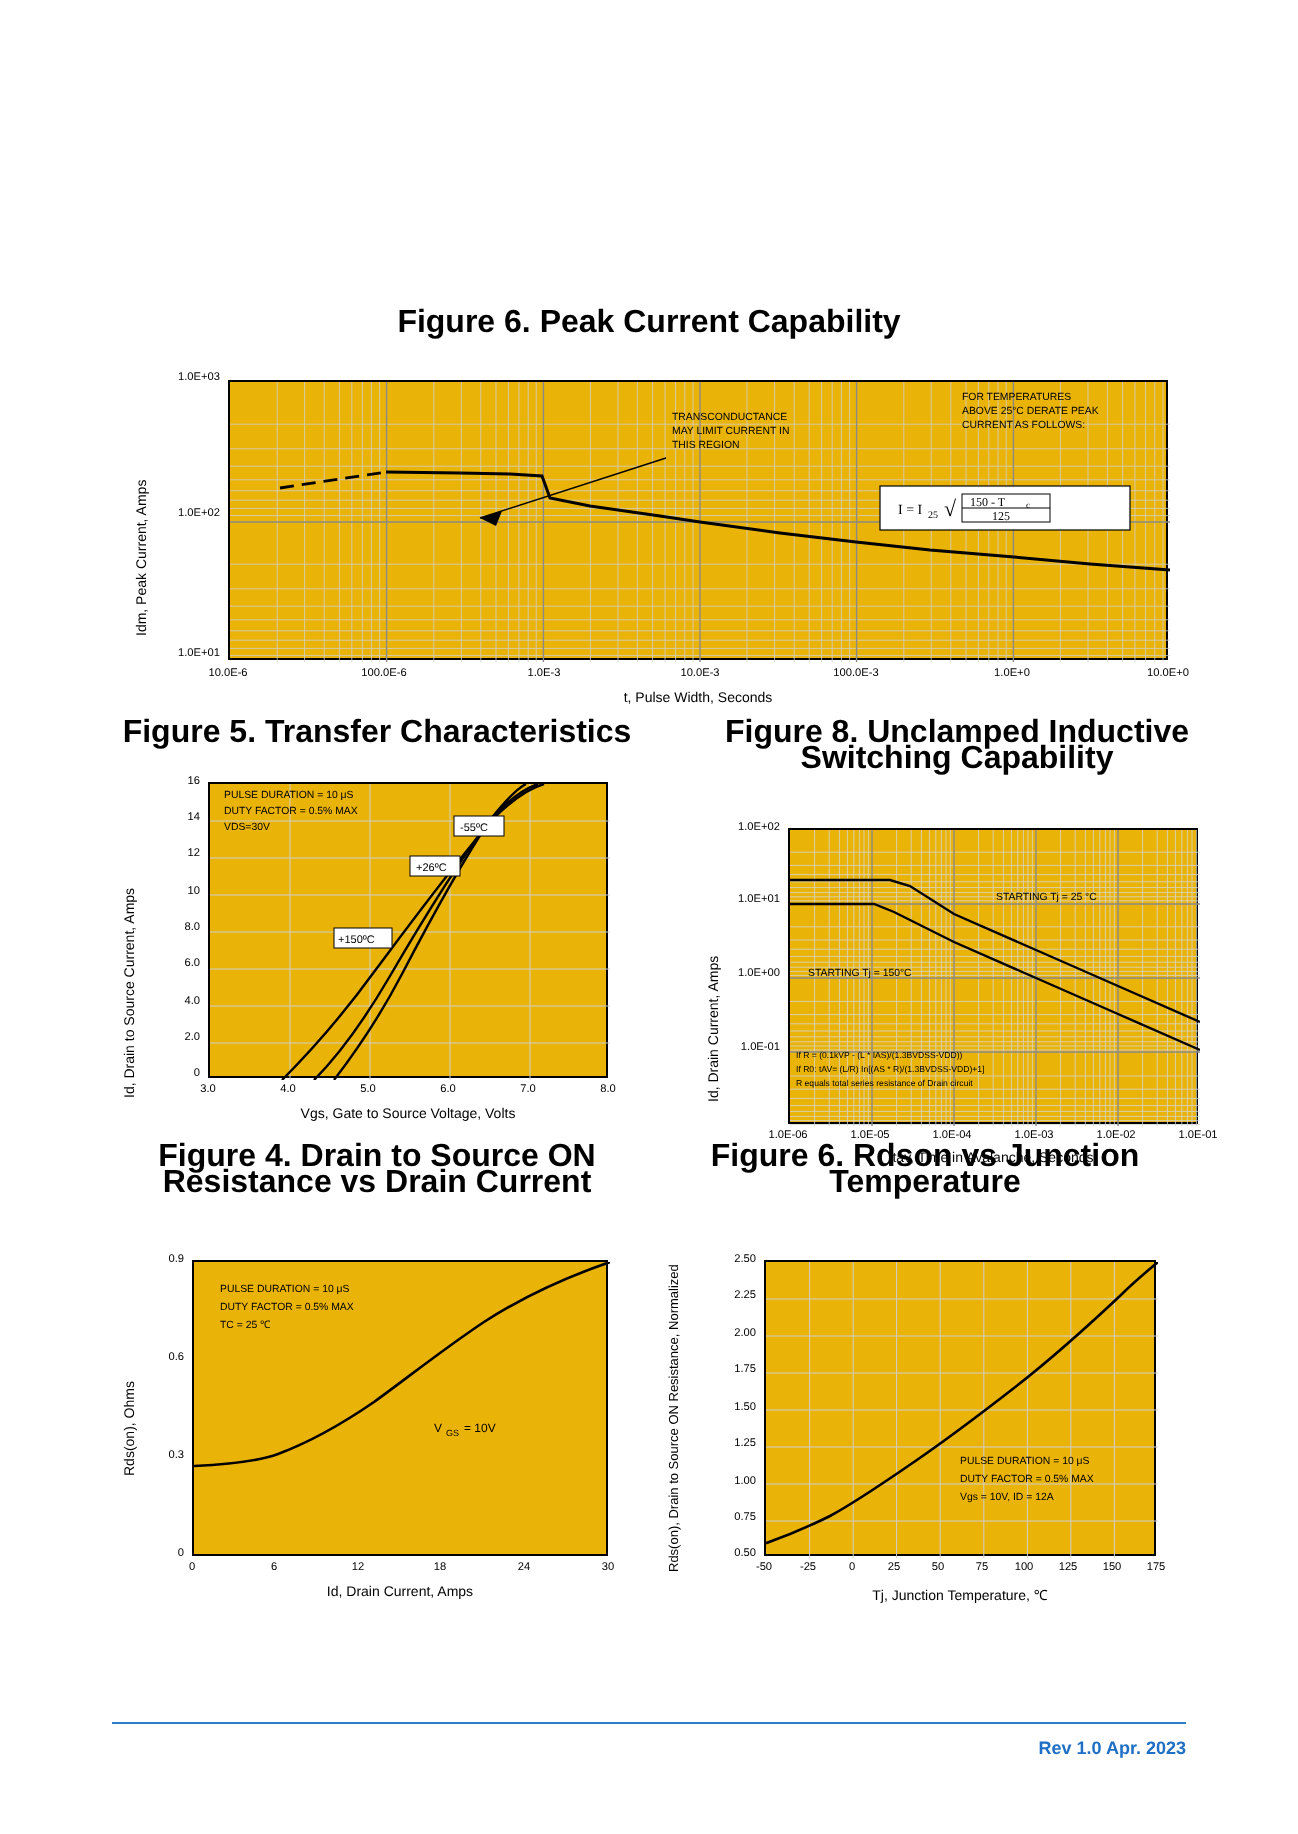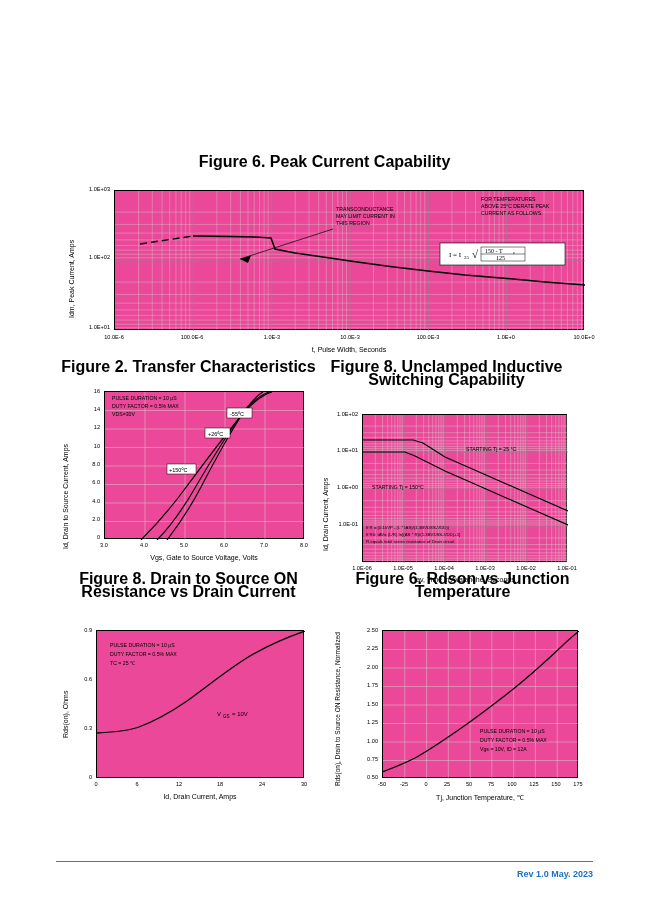--- a/index.html
+++ b/index.html
@@ -117,21 +117,21 @@
   .fig-title {
     text-align: center;
     font-size: 16px;
     font-weight: bold;
     line-height: 13px;
   }
   .chart-box {
     position: relative;
     box-sizing: border-box;
     border: 1px solid #000;
-    background: #ec4899;
+    background: #eab308;
   }
   .axis-label {
     position: absolute;
     font-size: 7px;
     text-align: center;
   }
   .ylabel {
     position: absolute;
     font-size: 7px;
     transform-origin: 0 0;
@@ -160,21 +160,21 @@
 
   
   #fig6 { position: absolute; left: 56px; top: 155px; width: 537px; }
   #fig6 .plot { position: absolute; left: 58px; top: 22px; width: 470px; height: 140px; }
 
   
   #fig7 { position: absolute; left: 56px; top: 360px; width: 265px; }
   #fig7 .plot { position: absolute; left: 48px; top: 18px; width: 200px; height: 148px; }
 
   
-  #fig8 { position: absolute; left: 314px; top: 360px; width: 265px; }
+  #fig8 { position: absolute; left: 346px; top: 360px; width: 265px; }
   #fig8 .plot { position: absolute; left: 48px; top: 28px; width: 205px; height: 148px; }
 
   
   #fig9 { position: absolute; left: 56px; top: 572px; width: 265px; }
   #fig9 .plot { position: absolute; left: 40px; top: 32px; width: 208px; height: 148px; }
 
   
   #fig10 { position: absolute; left: 330px; top: 572px; width: 265px; }
   #fig10 .plot { position: absolute; left: 52px; top: 32px; width: 196px; height: 148px; }
 </style>
@@ -308,21 +308,21 @@
       <div class="tick-x" style="left:271px; top:166px; width:46px;">10.0E-3</div>
       <div class="tick-x" style="left:348px; top:166px; width:48px;">100.0E-3</div>
       <div class="tick-x" style="left:428px; top:166px; width:44px;">1.0E+0</div>
       <div class="tick-x" style="left:506px; top:166px; width:44px;">10.0E+0</div>
 
       <div class="axis-label" style="left:58px; top:178px; width:470px;">t, Pulse Width, Seconds</div>
     </div>
   </div>
 
   <div id="fig7">
-    <div class="fig-title">Figure 2. Transfer Characteristics</div>
+    <div class="fig-title">Figure 5. Transfer Characteristics</div>
     <div style="position:relative; height:195px;">
       <div class="ylabel" style="left:6px; top:176px;">Id, Drain to Source Current, Amps</div>
 
       <div class="tick-y" style="left:14px; top:15px; width:30px;">16</div>
       <div class="tick-y" style="left:14px; top:33px; width:30px;">14</div>
       <div class="tick-y" style="left:14px; top:51px; width:30px;">12</div>
       <div class="tick-y" style="left:14px; top:70px; width:30px;">10</div>
       <div class="tick-y" style="left:14px; top:88px; width:30px;">8.0</div>
       <div class="tick-y" style="left:14px; top:106px; width:30px;">6.0</div>
       <div class="tick-y" style="left:14px; top:125px; width:30px;">4.0</div>
@@ -492,21 +492,21 @@
       <div class="tick-x" style="left:153px; top:179px; width:36px;">1.0E-03</div>
       <div class="tick-x" style="left:194px; top:179px; width:36px;">1.0E-02</div>
       <div class="tick-x" style="left:235px; top:179px; width:36px;">1.0E-01</div>
 
       <div class="axis-label" style="left:48px; top:190px; width:205px;">tav, Time in Avalanche, Seconds</div>
     </div>
   </div>
 
   <div id="fig9">
     <div class="fig-title">
-      <span>Figure 8. Drain to Source ON Resistance vs Drain Current</span>
+      <span>Figure 4. Drain to Source ON Resistance vs Drain Current</span>
     </div>
     <div style="position:relative; height:210px;">
       <div class="ylabel" style="left:6px; top:140px;">Rds(on), Ohms</div>
 
       <div class="tick-y" style="left:8px; top:29px; width:28px;">0.9</div>
       <div class="tick-y" style="left:8px; top:78px; width:28px;">0.6</div>
       <div class="tick-y" style="left:8px; top:127px; width:28px;">0.3</div>
       <div class="tick-y" style="left:8px; top:176px; width:28px;">0</div>
 
       <div class="chart-box plot">
@@ -584,15 +584,15 @@
       <div class="tick-x" style="left:171px; top:183px; width:22px;">100</div>
       <div class="tick-x" style="left:193px; top:183px; width:22px;">125</div>
       <div class="tick-x" style="left:215px; top:183px; width:22px;">150</div>
       <div class="tick-x" style="left:237px; top:183px; width:22px;">175</div>
 
       <div class="axis-label" style="left:52px; top:195px; width:196px;">Tj, Junction Temperature, ℃</div>
     </div>
   </div>
 
   <div class="footer-rule"></div>
-  <div class="footer-rev">Rev 1.0 May. 2023</div>
+  <div class="footer-rev">Rev 1.0 Apr. 2023</div>
 
 </div>
 
 </body></html>

